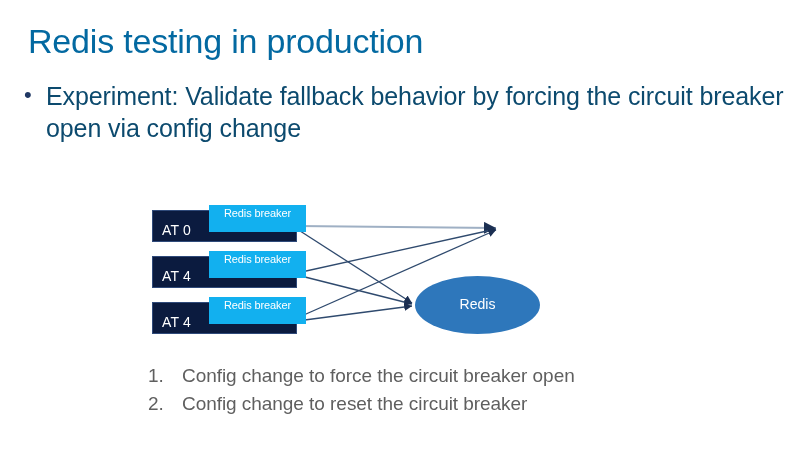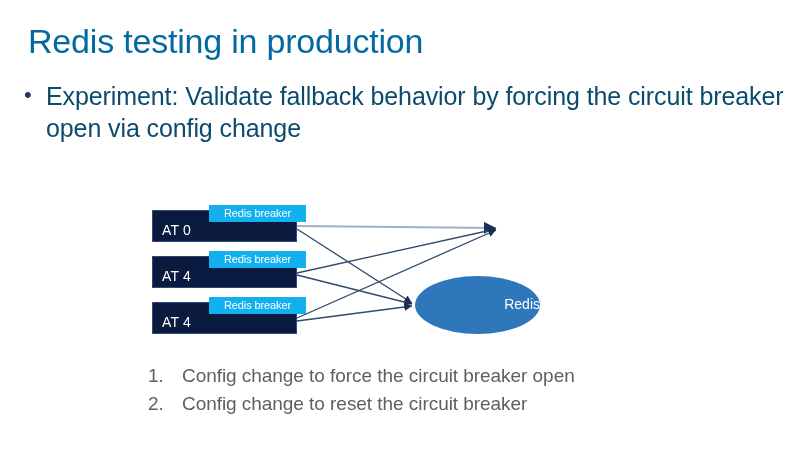--- a/index.html
+++ b/index.html
@@ -90,21 +90,21 @@
     font-size: 14px;
     color: #ffffff;
     font-weight: 400;
     letter-spacing: 0.2px;
   }
   .breaker-chip {
     position: absolute;
     left: 56px;
     top: -6px;
     width: 97px;
-    height: 17px;
+    height: 27px;
     background: #12b0ef;
     color: #ffffff;
     font-size: 11px;
     line-height: 17px;
     text-align: center;
     letter-spacing: -0.1px;
     box-sizing: border-box;
   }
 
   #at-node-0 { left: 152px; top: 25px; }
@@ -159,21 +159,21 @@
     width: 125px;
     height: 58px;
     background: #2e77bb;
     border-radius: 50%;
   }
   #redis-label {
     position: absolute;
     left: 0;
     top: 20px;
     width: 125px;
-    text-align: right;
+    text-align: center;
     font-size: 14px;
     color: #ffffff;
   }
 
   
   #steps {
     position: absolute;
     left: 148px;
     top: 362px;
     width: 600px;

